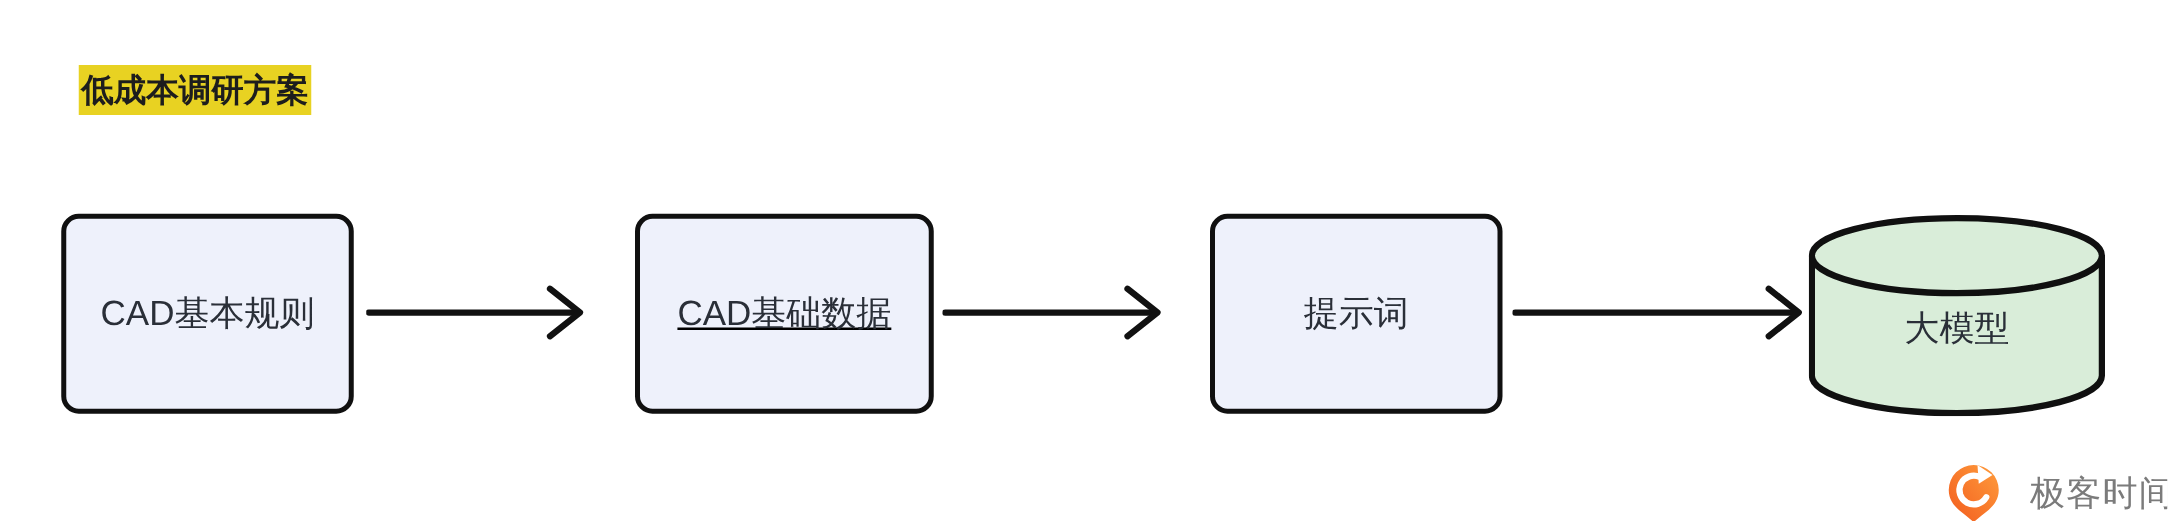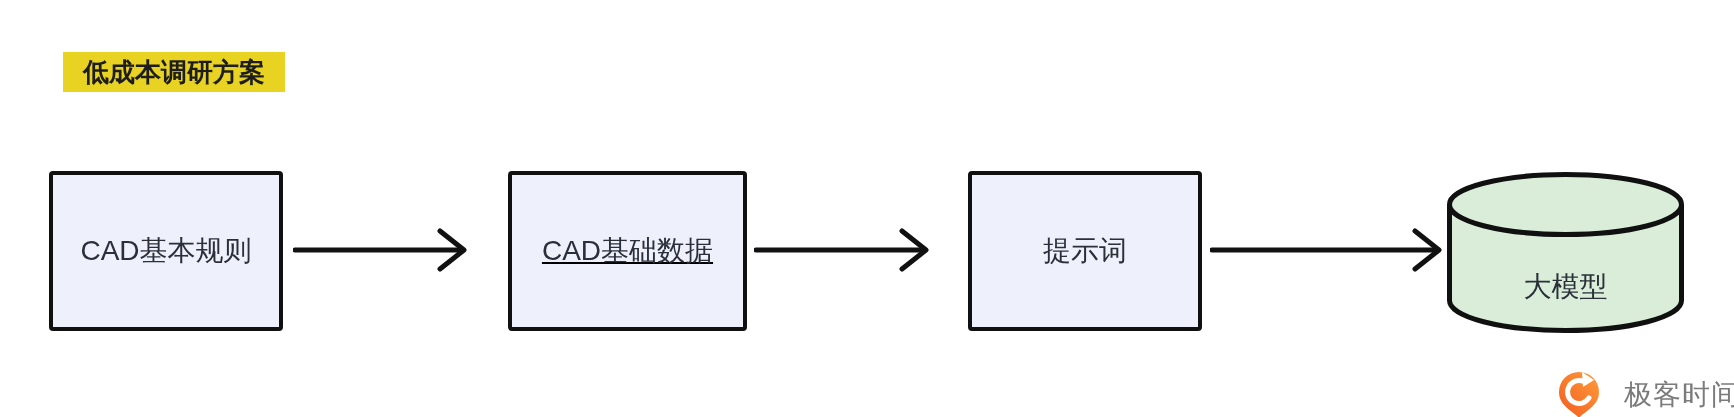--- a/index.html
+++ b/index.html
@@ -12,36 +12,36 @@
     background: #ffffff;
     overflow: hidden;
   }
 
   .title-highlight {
     position: absolute;
     left: 63px;
     top: 52px;
     height: 40px;
     line-height: 40px;
-    padding: 0 20px;
+    padding: 0 2px;
     background: #e8d222;
     color: #1d1d1d;
     font-size: 26px;
     font-weight: 600;
     white-space: nowrap;
   }
 
   .node {
     position: absolute;
     top: 171px;
     height: 160px;
     box-sizing: border-box;
     background: #eef1fb;
     border: 4px solid #101010;
-    border-radius: 4px;
+    border-radius: 14px;
     display: flex;
     align-items: center;
     justify-content: center;
   }
   .node-label {
     font-size: 28px;
     color: #2a2f38;
     white-space: nowrap;
   }
   .node-1 { left: 49px;  width: 234px; }
@@ -67,21 +67,21 @@
   .cylinder-svg {
     position: absolute;
     left: 1447px;
     top: 172px;
     width: 237px;
     height: 161px;
   }
   .cylinder-label {
     position: absolute;
     left: 1447px;
-    top: 268px;
+    top: 244px;
     width: 237px;
     height: 38px;
     line-height: 38px;
     text-align: center;
     font-size: 28px;
     color: #2a2f38;
     white-space: nowrap;
   }
 
   .watermark {

